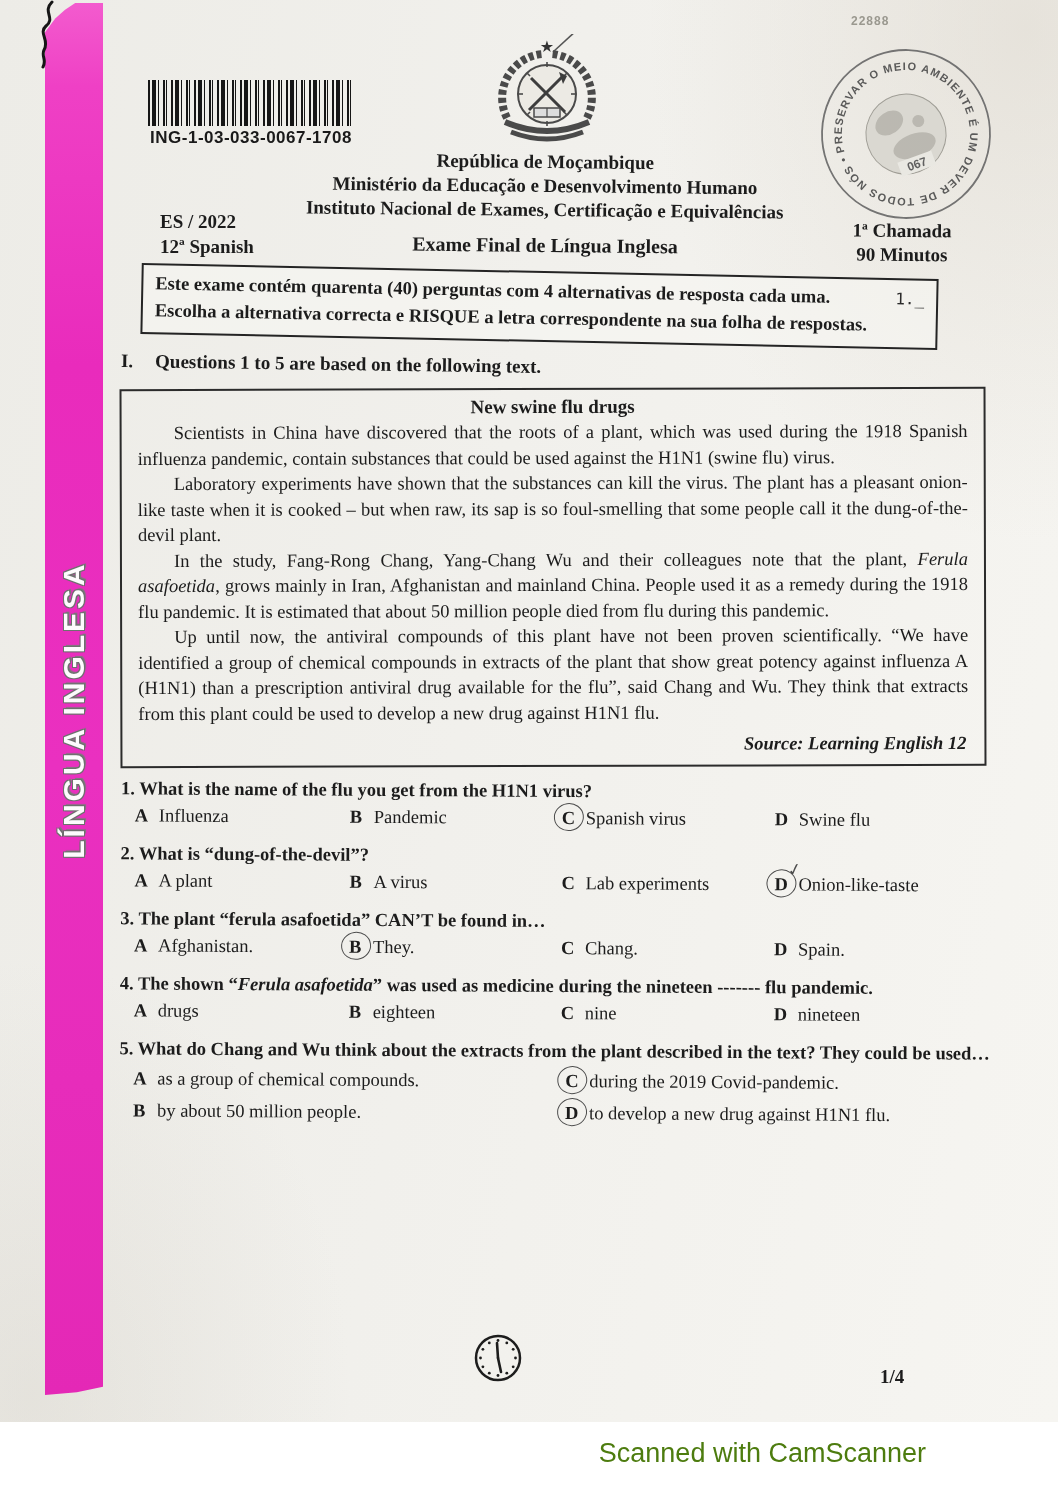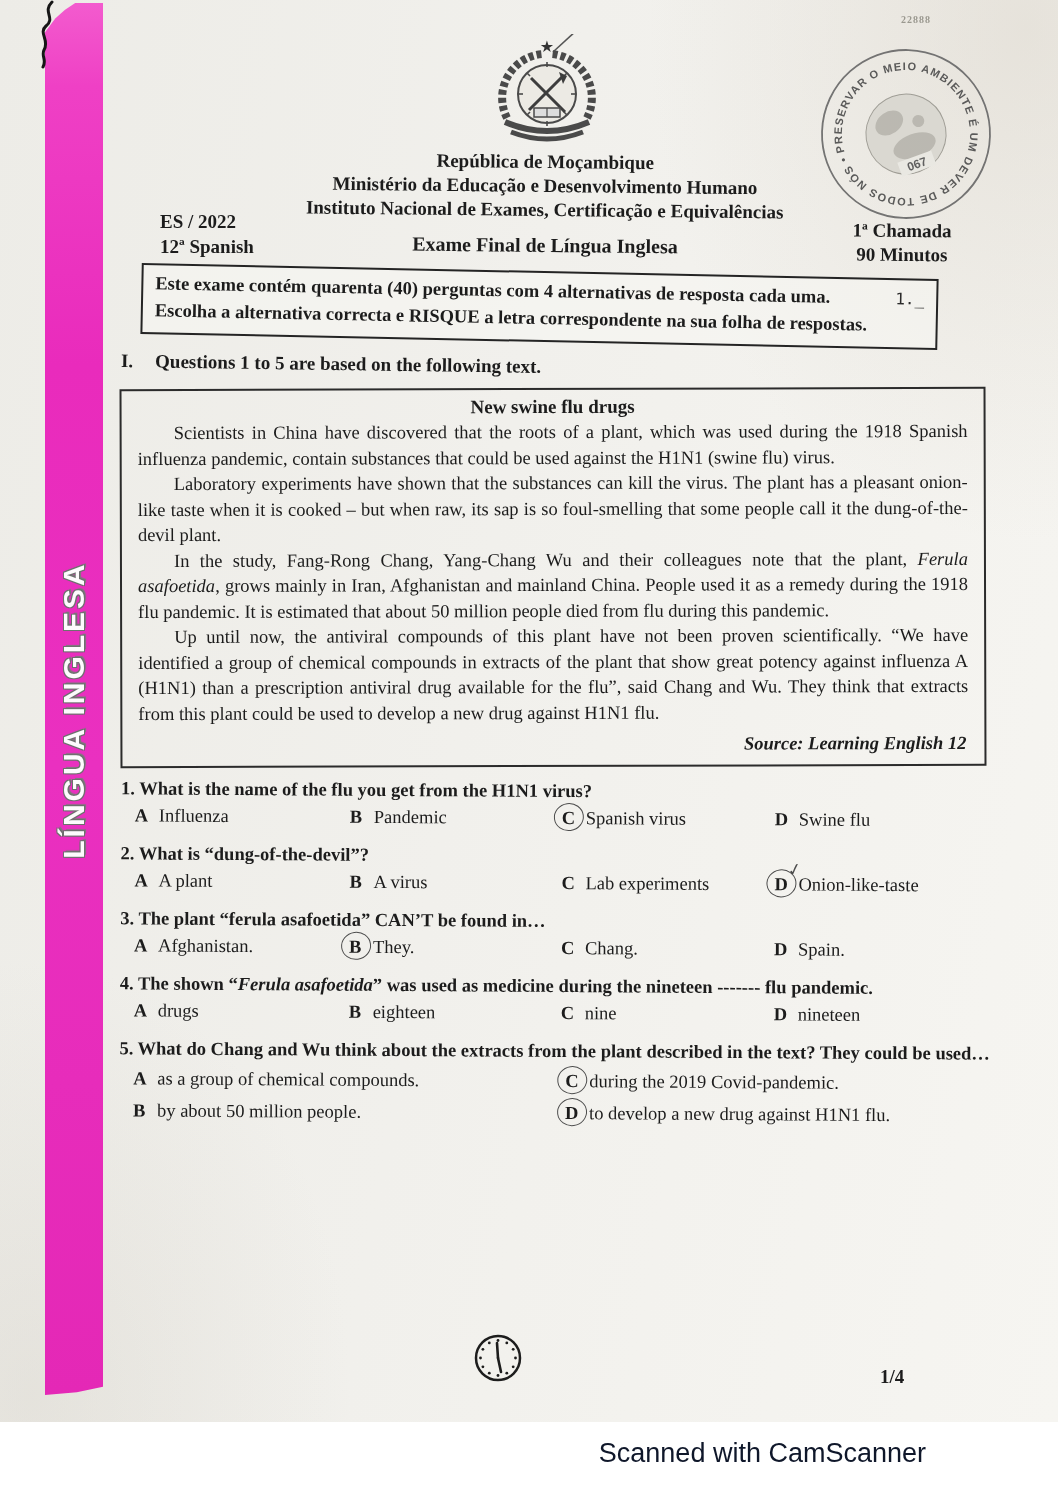--- a/index.html
+++ b/index.html
@@ -24,22 +24,22 @@
   
   .barcode{position:absolute;left:148px;top:80px;width:206px;}
   .barcode-bars{width:206px;height:46px;
         background:repeating-linear-gradient(90deg,#161616 0 2px,transparent 2px 4px,#161616 4px 8px,
         transparent 8px 10px,#161616 10px 11px,transparent 11px 15px,#161616 15px 17px,
         transparent 17px 18px,#161616 18px 19px,transparent 19px 23px);}
   .barcode-text{margin-top:2px;text-align:center;font-family:"Liberation Sans",sans-serif;
         font-weight:bold;font-size:17px;letter-spacing:.5px;color:#1a1a1a;}
   
   .emblem{position:absolute;left:493px;top:34px;}
-  .serial{position:absolute;left:901px;top:14px;font-family:Liberation Serif, serif;
-        font-size:10px;font-weight:bold;color:#9a988f;letter-spacing:1px;}
+  .serial{position:absolute;left:851px;top:14px;font-family:Liberation Sans, sans-serif;
+        font-size:12px;font-weight:bold;color:#9a988f;letter-spacing:1px;}
   .stamp{position:absolute;left:818px;top:46px;width:176px;height:176px;transform:rotate(-20deg);opacity:.92;}
   .header-center{position:absolute;left:55px;top:150px;width:980px;text-align:center;
         font-weight:bold;font-size:19px;line-height:24px;transform:rotate(.6deg);}
   .exam-title{position:absolute;left:55px;top:234px;width:980px;text-align:center;
         font-weight:bold;font-size:20px;transform:rotate(.6deg);}
   .exam-meta-left{position:absolute;left:160px;top:209px;font-weight:bold;font-size:19px;line-height:25px;}
   .exam-meta-right{position:absolute;left:840px;top:219px;width:124px;text-align:center;
         font-weight:bold;font-size:19px;line-height:24px;transform:rotate(.5deg);}
   
   .instruction-box{position:absolute;left:141px;top:271px;width:797px;box-sizing:border-box;
@@ -70,36 +70,40 @@
   .option{position:relative;font-size:18.5px;line-height:25px;}
   .opt-letter{font-weight:bold;display:inline-block;min-width:15px;margin-right:9px;position:relative;}
   .opt-letter.circled::after{content:"";position:absolute;left:-8px;top:-3px;width:28px;height:26px;
         border:1.7px solid #4c4c4c;border-radius:50%;transform:rotate(-8deg);}
   .check{position:absolute;top:-15px;left:13px;font-size:17px;color:#4c4c4c;
         transform:rotate(-12deg);font-family:"DejaVu Sans",sans-serif;}
   
   .clock{position:absolute;left:472px;top:1332px;}
   .page-number{position:absolute;left:880px;top:1350px;font-weight:bold;font-size:19px;margin-top:16px;}
   .scanner-credit{position:absolute;right:132px;top:1438px;font-family:"Liberation Sans",sans-serif;
-        font-size:27px;color:#0f172a;}
+        font-size:27px;color:#4d7c0f;}
 </style>
 </head>
 <body>
 
 <div class="page">
   <div class="paper">
 
     <div class="spine"></div>
     <svg class="tear-squiggle" width="26" height="70" viewBox="0 0 26 70">
       <path d="M16,2 C6,12 20,18 10,26 C2,33 14,40 8,50 C5,56 11,60 7,67" stroke="#161616" stroke-width="3" fill="none" stroke-linecap="round"></path>
     </svg>
     <div class="spine-label-wrap">
       <span class="spine-label">LÍNGUA INGLESA</span>
     </div>
 
+    <div class="barcode">
+      <div class="barcode-bars"></div>
+      <div class="barcode-text">ING-1-03-033-0067-1708</div>
+    </div>
 
     <svg class="emblem" width="108" height="122" viewBox="0 0 108 122">
       <line x1="60" y1="18" x2="84" y2="-4" stroke="#555" stroke-width="1.6"></line>
       <text x="54" y="18" font-size="16" fill="#333" text-anchor="middle">★</text>
       <path d="M14,84 A44,44 0 0 1 50,20" stroke="#4a4a4a" stroke-width="8" fill="none" stroke-dasharray="5 3"></path>
       <path d="M94,84 A44,44 0 0 0 58,20" stroke="#4a4a4a" stroke-width="8" fill="none" stroke-dasharray="5 3"></path>
       <circle cx="54" cy="60" r="29" stroke="#4a4a4a" stroke-width="2" fill="#eceae4"></circle>
       <g stroke="#4a4a4a" stroke-width="1.6">
         <line x1="54" y1="28" x2="54" y2="33"></line>
           <line x1="54" y1="87" x2="54" y2="92"></line>

